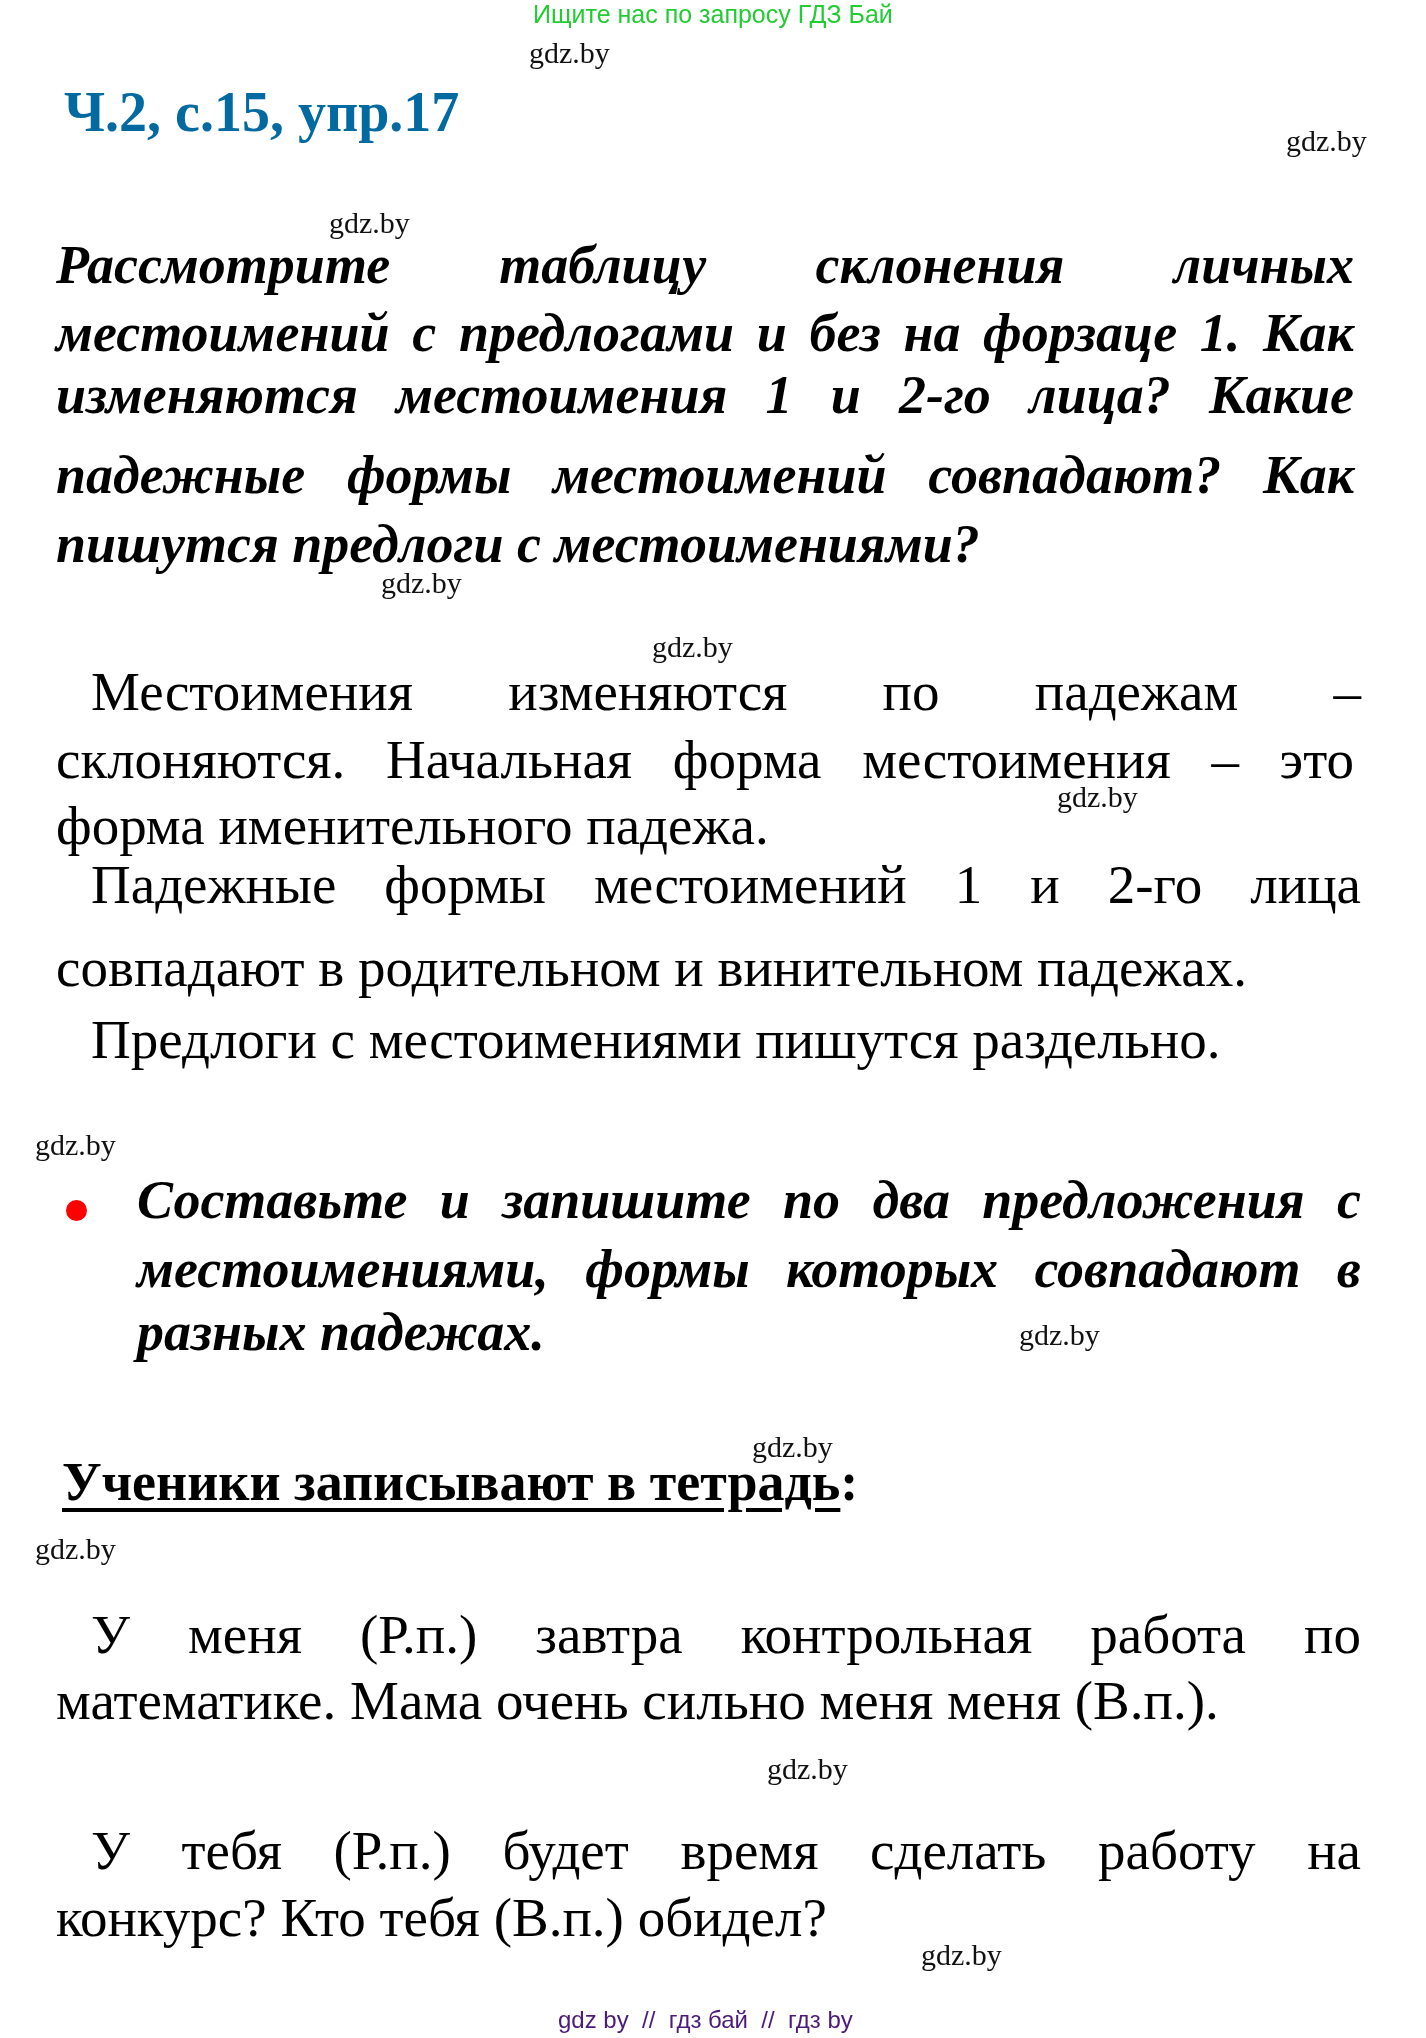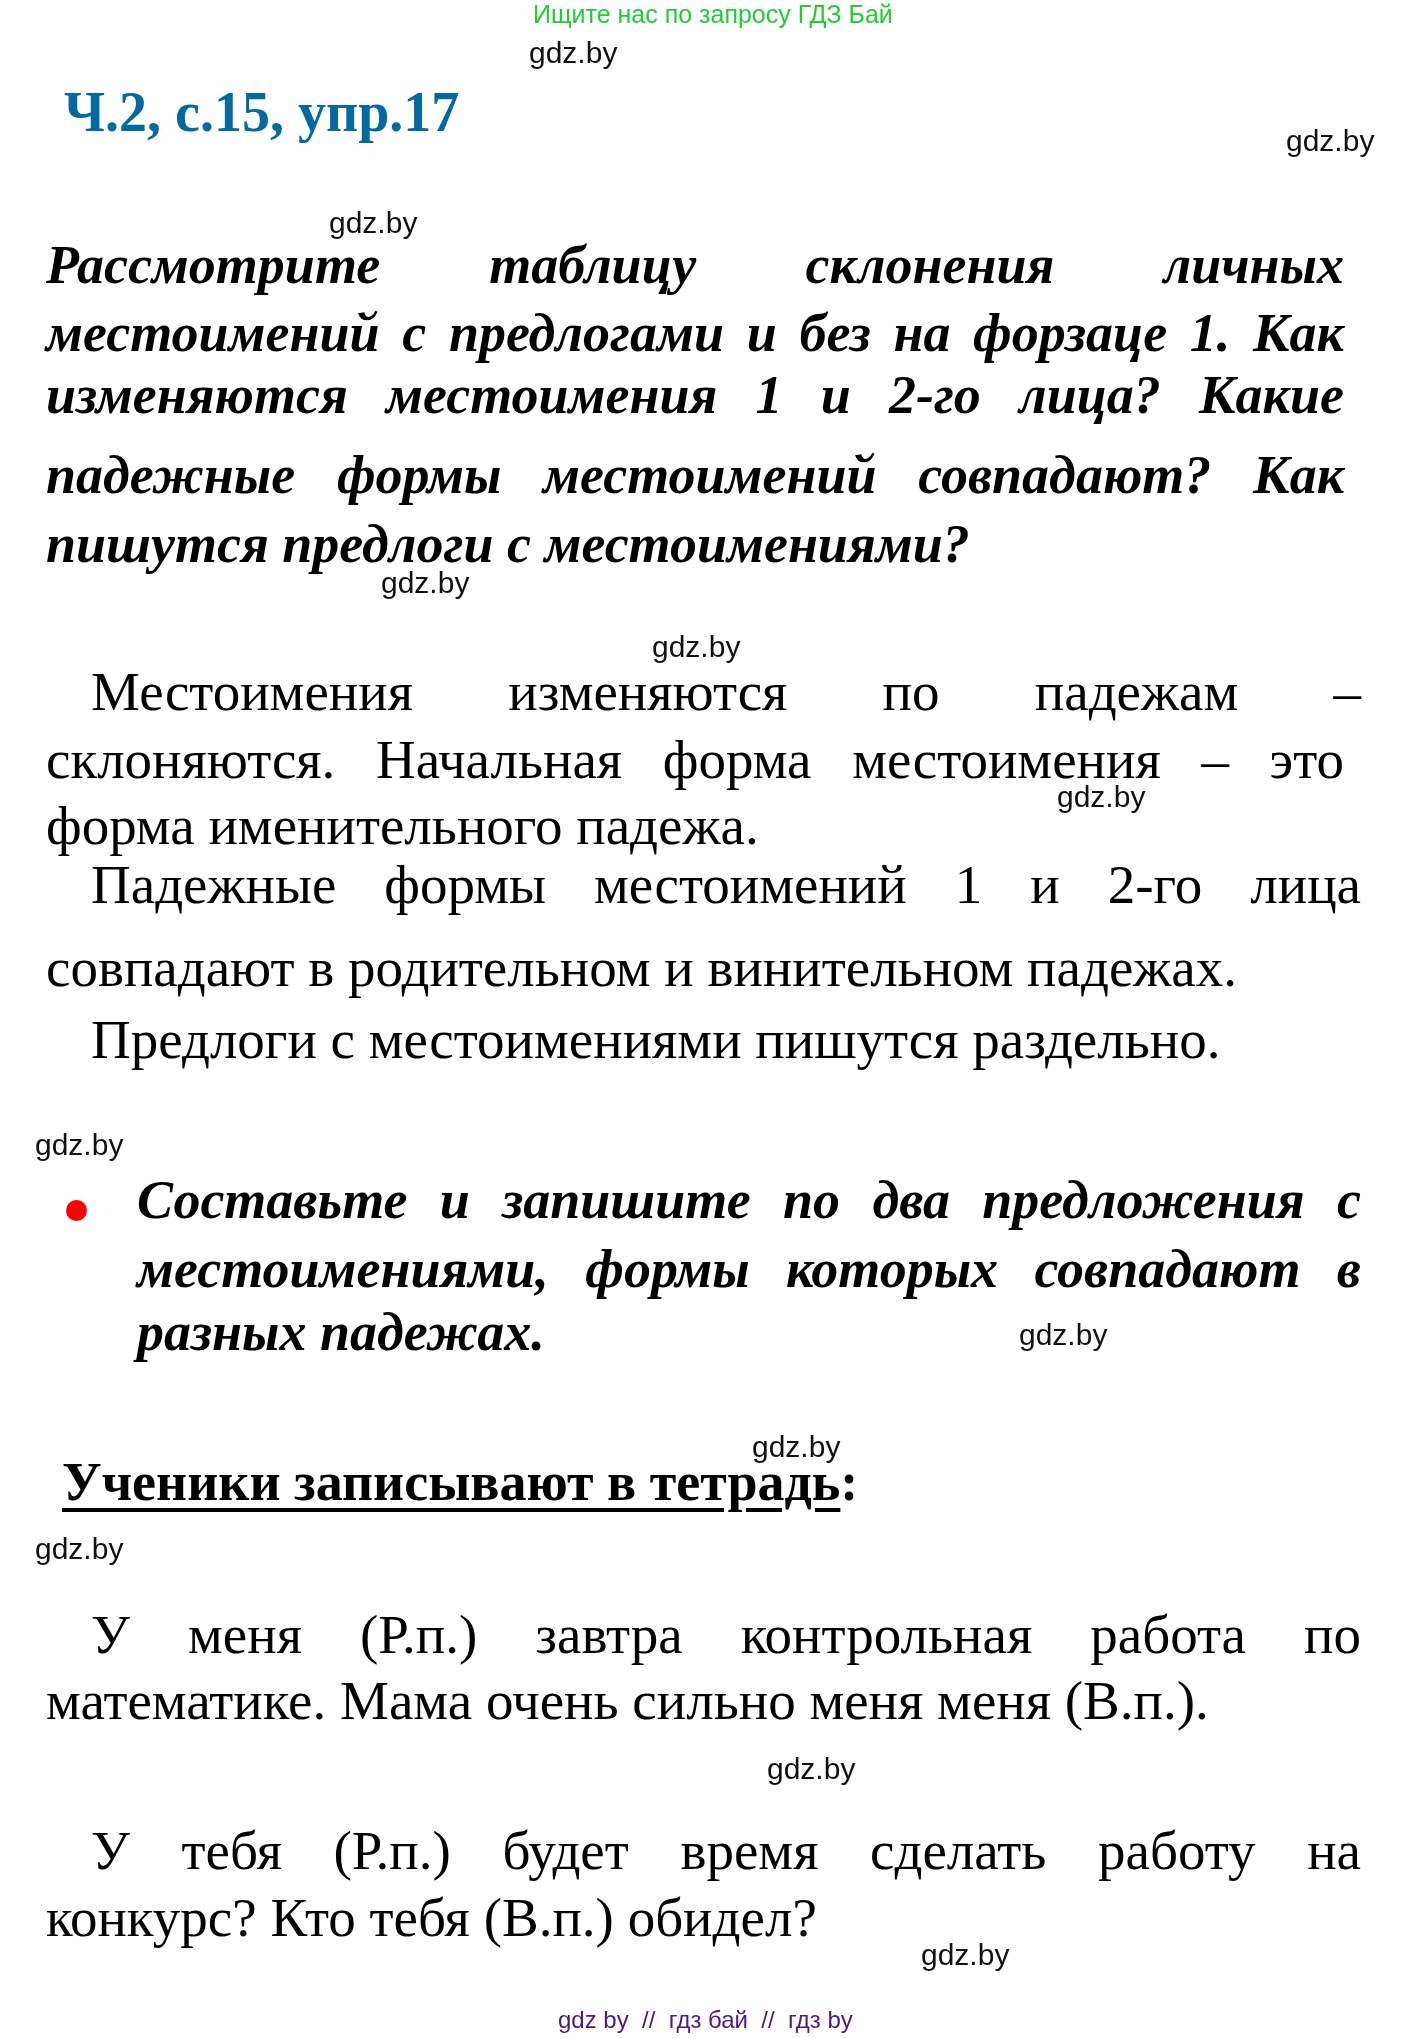--- a/index.html
+++ b/index.html
@@ -1,20 +1,20 @@
 <!DOCTYPE html>
 <html><head>
 <meta charset="utf-8">
 <style>
   html, body { margin: 0; padding: 0; background: #ffffff; }
   body { width: 1426px; height: 2038px; position: relative; overflow: hidden; }
-  .wm { position: absolute; font-family: Liberation Sans, sans-serif; font-size: 30px; color: #111; line-height: 1; white-space: nowrap; }
+  .wm { position: absolute; font-family: Liberation Serif, serif; font-size: 30px; color: #111; line-height: 1; white-space: nowrap; }
   .topnote { position: absolute; left: 533px; top: 0px; font-family: "Liberation Sans", sans-serif; font-size: 25px; line-height: 28px; white-space: nowrap; }
   .title { position: absolute; left: 64px; top: 82px; font-family: "Liberation Serif", serif; font-weight: bold; font-size: 56px; line-height: 60px; color: #0369a1; white-space: nowrap; }
-  .line { position: absolute; left: 46px; width: 1298px; font-family: "Liberation Serif", serif; color: #000; white-space: nowrap; text-align: justify; text-align-last: justify; }
+  .line { position: absolute; left: 56px; width: 1298px; font-family: "Liberation Serif", serif; color: #000; white-space: nowrap; text-align: justify; text-align-last: justify; }
   .line.last { text-align-last: left; }
   .ital { font-style: italic; font-weight: bold; font-size: 54px; line-height: 60px; }
   .reg { font-size: 55px; line-height: 60px; }
   .bullet { position: absolute; left: 66px; top: 1200px; width: 21px; height: 21px; border-radius: 50%; }
   .heading { position: absolute; left: 62px; top: 1452px; font-family: "Liberation Serif", serif; font-weight: bold; font-size: 54px; line-height: 60px; color: #000; white-space: nowrap; }
   .heading .ul { text-decoration: underline; text-decoration-thickness: 4px; text-underline-offset: 8px; }
   .footer { position: absolute; left: 558px; top: 2006px; font-family: "Liberation Sans", sans-serif; font-size: 24px; line-height: 28px; white-space: pre; }
 </style>
 </head>
 <body>

